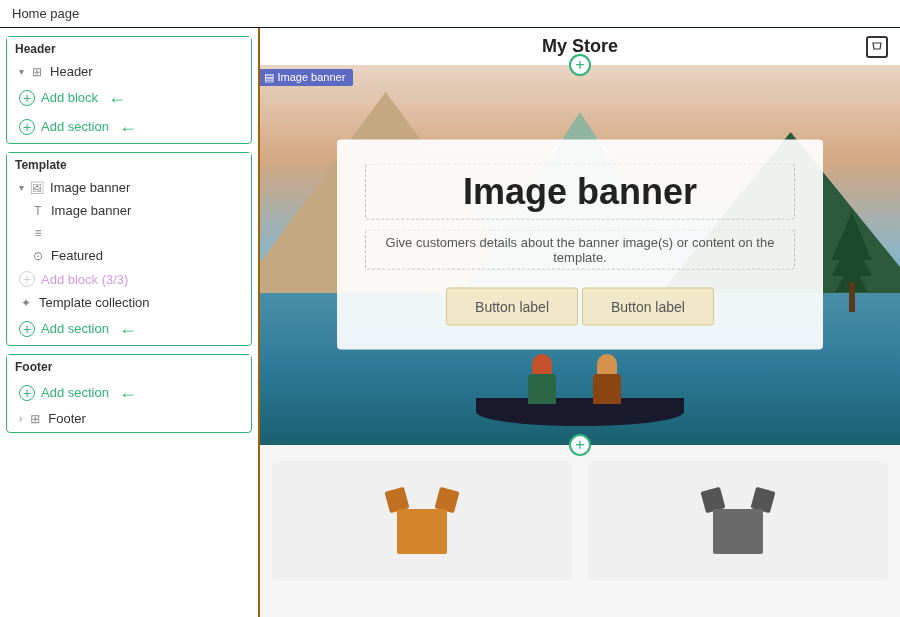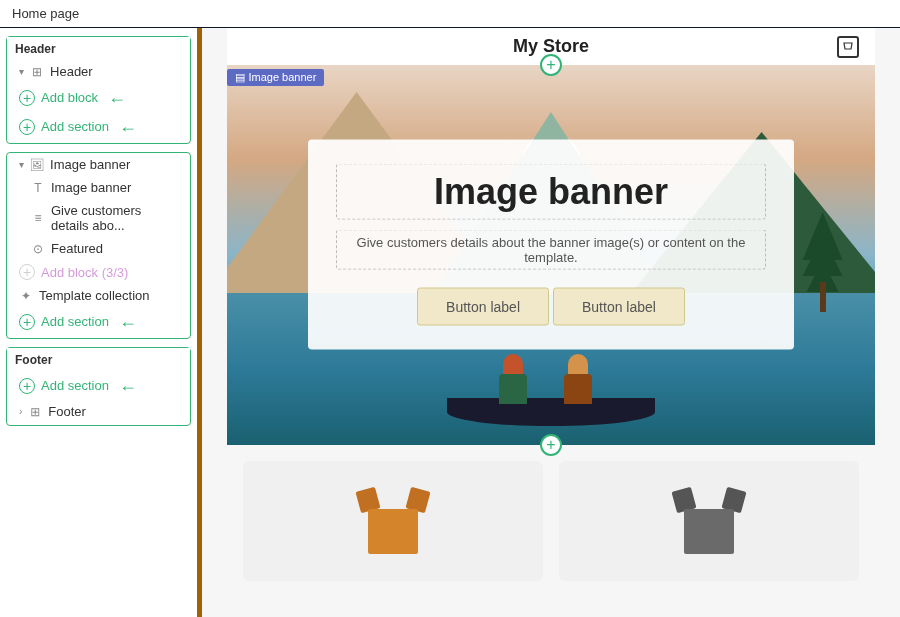--- a/index.html
+++ b/index.html
@@ -15,23 +15,23 @@
     }
 
     .main-layout {
       display: flex;
       flex: 1;
       overflow: hidden;
     }
 
     
     .sidebar {
-      width: 202px;
-      background: #fff;
-      border-right: 5px solid #a16207;
+      width: 260px;
+      background: #fff;
+      border-right: 2px solid #a16207;
       overflow-y: auto;
       flex-shrink: 0;
       font-size: 13px;
     }
 
     .section-group {
       border: 1.5px solid #31b476;
       border-radius: 4px;
       margin: 8px 6px 6px 6px;
       padding-bottom: 2px;
@@ -398,35 +398,35 @@
       </div>
 
       <div class="add-item">
         <div class="circle-plus">+</div>
         <span>Add section</span>
         <span class="green-arrow">←</span>
       </div>
     </div>
 
     <div class="section-group">
+      <div class="section-group-title">Template</div>
 
       <div class="tree-item">
         <span class="chevron">▾</span>
         <span class="icon-small">🖼</span>
         <span>Image banner</span>
       </div>
 
       <div class="tree-item indent">
         <span class="icon-small">T</span>
         <span>Image banner</span>
       </div>
 
       <div class="tree-item indent">
         <span class="icon-small">≡</span>
-        <span>Give customers details abo...</span>
       </div>
 
       <div class="tree-item indent">
         <span class="icon-small">⊙</span>
         <span>Featured</span>
       </div>
 
       <div class="add-item indent" style="opacity:0.45;">
         <div class="circle-plus" style="border-color:#999;color:#999;">+</div>
         <span style="color:#a21caf;">Add block (3/3)</span>

